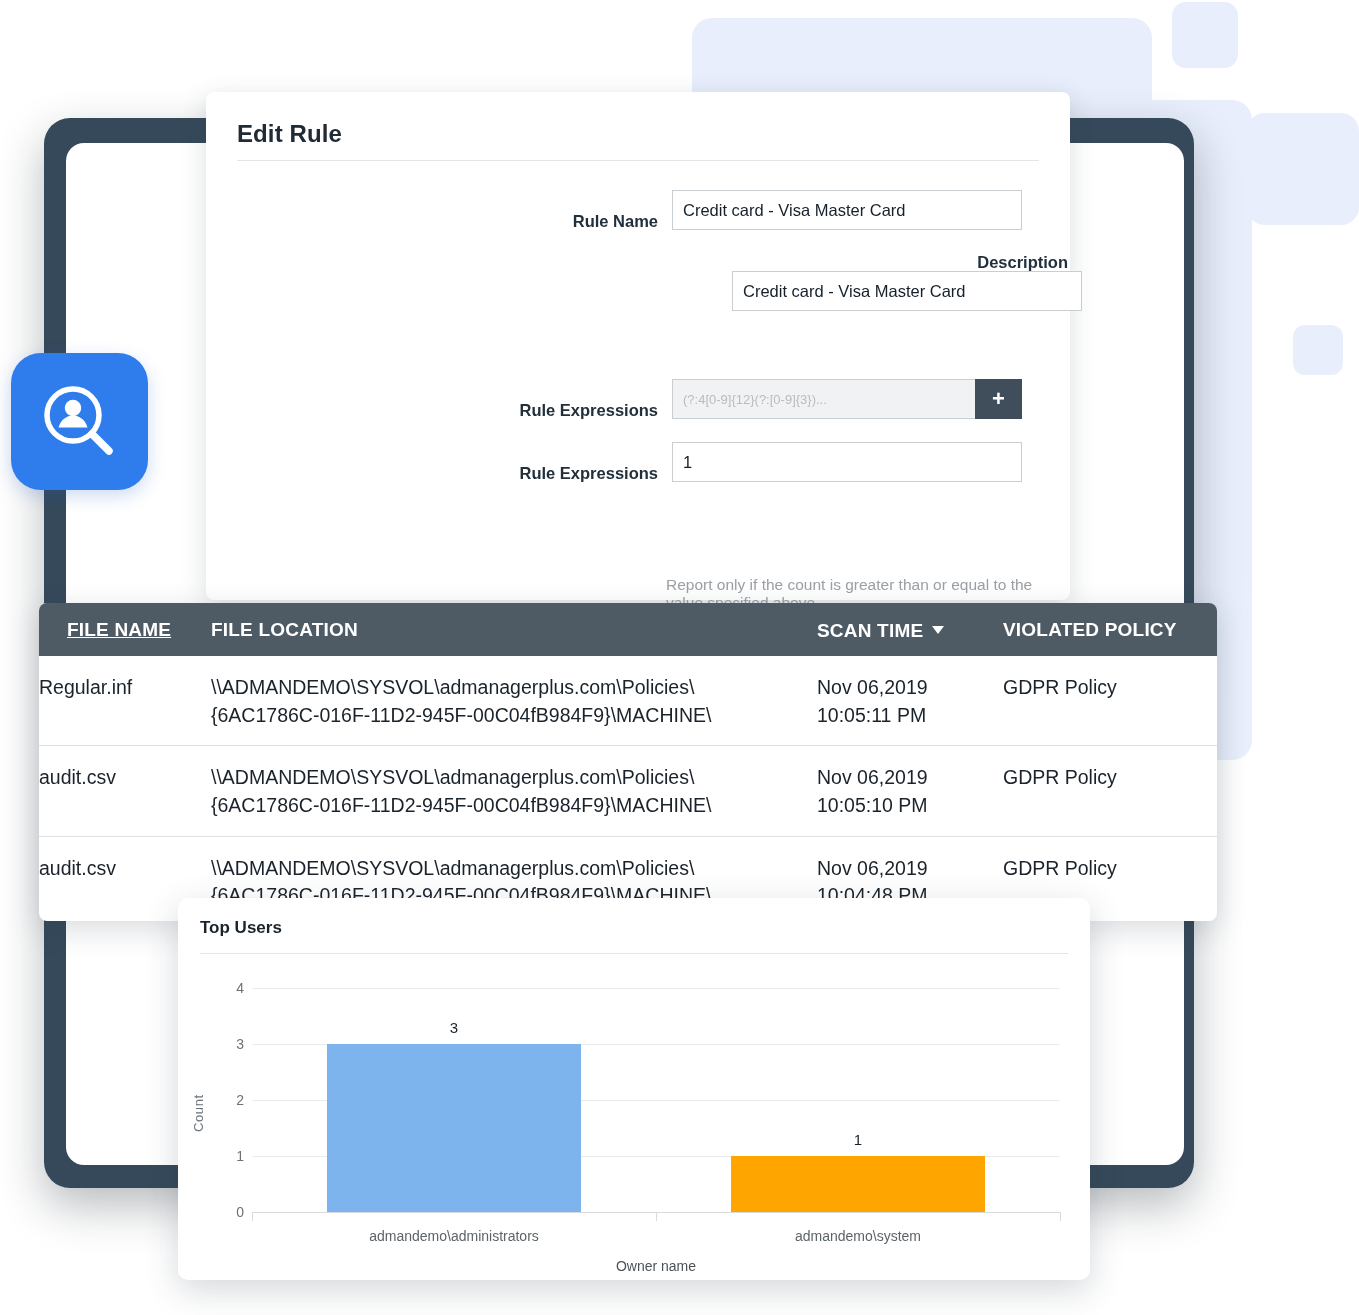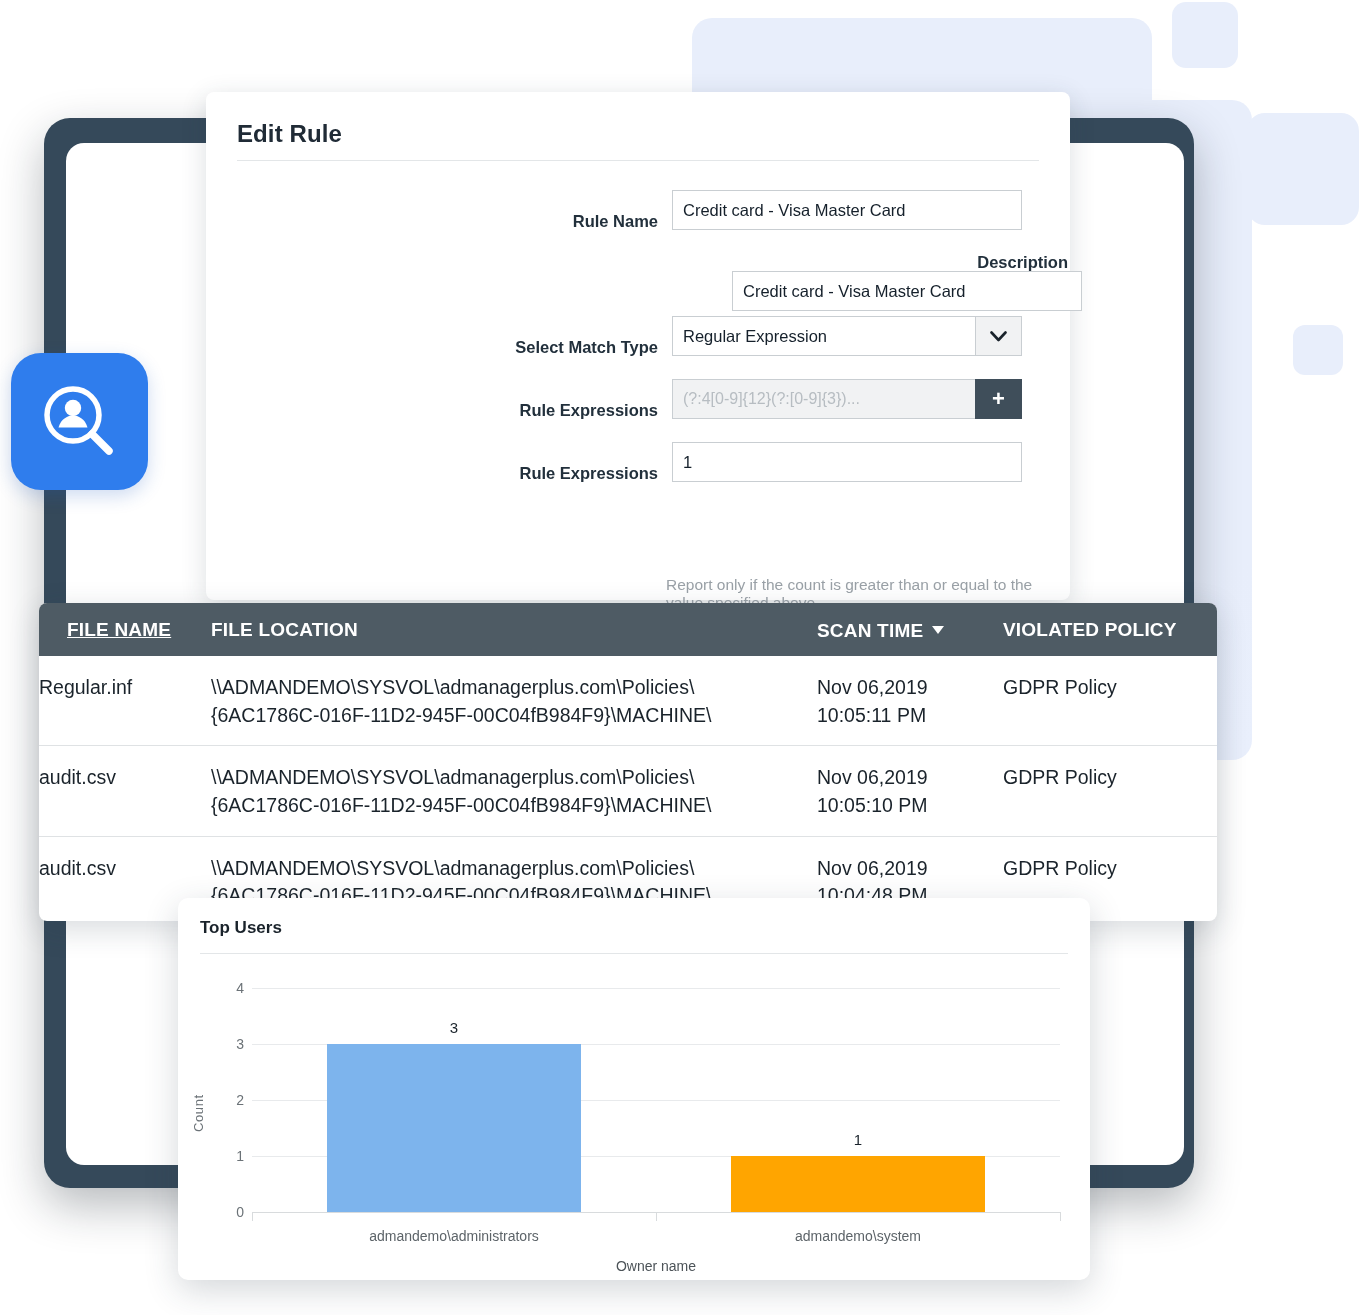--- a/index.html
+++ b/index.html
@@ -151,21 +151,21 @@
     height: 40px;
     display: flex;
   }
   .expr-input {
     flex: 1;
     height: 40px;
     border: 1px solid #c9ced2;
     border-right: none;
     background: #f1f2f3;
     font-family: "Liberation Sans", sans-serif;
-    font-size: 16px;
+    font-size: 13px;
     color: #b7bdc2;
     padding: 0 10px;
     outline: none;
   }
   .expr-input::placeholder { color: #b7bdc2; opacity: 1; }
   .expr-add {
     width: 47px;
     height: 40px;
     background: #3f4e5a;
     border: none;
@@ -386,33 +386,20 @@
       </div>
     </div>
 
     <div class="form-row" style="top:161px;flex-direction:column;">
       <div class="f-label">Description</div>
       <div class="f-control">
         <input class="txt-input" type="text" value="Credit card - Visa Master Card" style="">
       </div>
     </div>
 
-    <div class="form-row" style="top:224px;">
-      <div class="f-label">Select Match Type</div>
-      <div class="f-control">
-        <div class="select-wrap">
-          <span class="select-text">Regular Expression</span>
-          <span class="select-arrow">
-            <svg width="17" height="11" viewBox="0 0 17 11" aria-hidden="true">
-              <path d="M1.5 1.5 L8.5 9 L15.5 1.5" fill="none" stroke="#1a232b" stroke-width="2.6" stroke-linecap="round" stroke-linejoin="round"></path>
-            </svg>
-          </span>
-        </div>
-      </div>
-    </div>
 
     <div class="form-row" style="top:287px;">
       <div class="f-label">Rule Expressions</div>
       <div class="f-control">
         <div class="expr-wrap">
           <input class="expr-input" type="text" placeholder="(?:4[0-9]{12}(?:[0-9]{3})..." style="">
           <button class="expr-add">+</button>
         </div>
       </div>
     </div>

